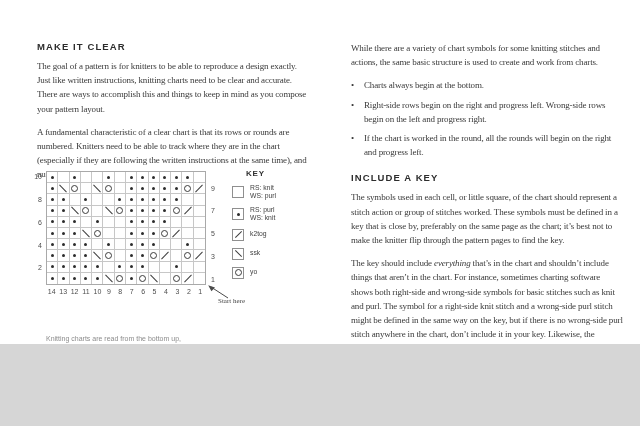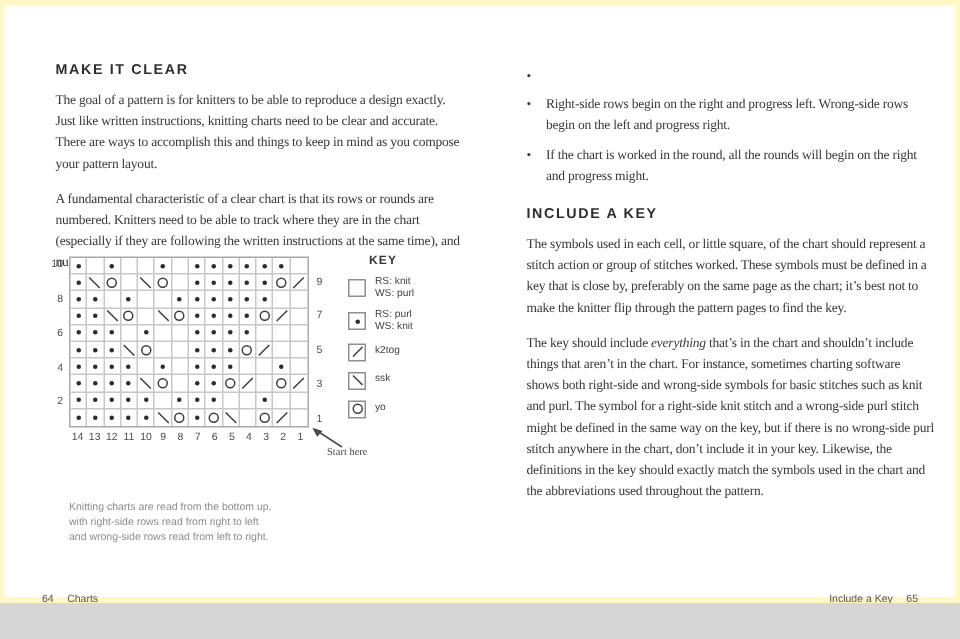--- a/index.html
+++ b/index.html
@@ -1,18 +1,18 @@
 <!DOCTYPE html>
 <html><head>
 <meta charset="utf-8">
 <title>Book spread</title>
 <style>
   html,body{margin:0;padding:0;}
   body{width:640px;height:426px;background:#d6d6d6;font-family:"Liberation Serif",serif;}
-  .page{position:relative;width:640px;height:402px;background:#fef9c3;overflow:hidden;}
+  .page{position:relative;width:640px;height:344px;background:#ffffff;overflow:hidden;}
   .spread{position:absolute;left:3px;top:4px;right:3px;bottom:4px;background:#ffffff;}
 
   
   .col{position:absolute;width:272px;color:#3a3a3a;}
   .col-left{left:37px;top:41px;}
   .col-right{left:351px;top:41px;}
   .sec-heading{font-family:"Liberation Sans",sans-serif;font-weight:bold;font-size:9.5px;
     letter-spacing:1.1px;color:#2d2d2d;margin:0 0 7px 0;}
   .body-p{font-size:9px;line-height:14.2px;letter-spacing:-0.15px;margin:0 0 9px 0;color:#3a3a3a;}
   .bullets{margin:2px 0 4px 0;}
@@ -530,31 +530,33 @@
       <div>Knitting charts are read from the bottom up,</div>
       <div>with right-side rows read from right to left</div>
       <div>and wrong-side rows read from left to right.</div>
     </div>
 
   <div class="footer footer-left">
     <span>64</span><span class="gap"></span><span>Charts</span>
   </div>
 
   <div class="col col-right">
+    <p class="body-p">While there are a variety of chart symbols for some knitting stitches and actions, the same basic structure is used to create and work from charts.</p>
     <div class="bullets" id="bullets">
         <div class="bullet-row">
           <span class="bullet-marker">•</span>
+          <span class="bullet-text">Charts always begin at the bottom.</span>
         </div>
         <div class="bullet-row">
           <span class="bullet-marker">•</span>
           <span class="bullet-text">Right-side rows begin on the right and progress left. Wrong-side rows begin on the left and progress right.</span>
         </div>
         <div class="bullet-row">
           <span class="bullet-marker">•</span>
-          <span class="bullet-text">If the chart is worked in the round, all the rounds will begin on the right and progress might.</span>
+          <span class="bullet-text">If the chart is worked in the round, all the rounds will begin on the right and progress left.</span>
         </div>
       </div>
     <h2 class="sec-heading heading-2">INCLUDE A KEY</h2>
     <p class="body-p">The symbols used in each cell, or little square, of the chart should represent a stitch action or group of stitches worked. These symbols must be defined in a key that is close by, preferably on the same page as the chart; it’s best not to make the knitter flip through the pattern pages to find the key.</p>
     <p class="body-p"><span>The key should include </span><span class="italic">everything</span><span> that’s in the chart and shouldn’t include things that aren’t in the chart. For instance, sometimes charting software shows both right-side and wrong-side symbols for basic stitches such as knit and purl. The symbol for a right-side knit stitch and a wrong-side purl stitch might be defined in the same way on the key, but if there is no wrong-side purl stitch anywhere in the chart, don’t include it in your key. Likewise, the definitions in the key should exactly match the symbols used in the chart and the abbreviations used throughout the pattern.</span></p>
   </div>
 
   <div class="footer footer-right">
     <span>Include a Key</span><span class="gap"></span><span>65</span>
   </div>

